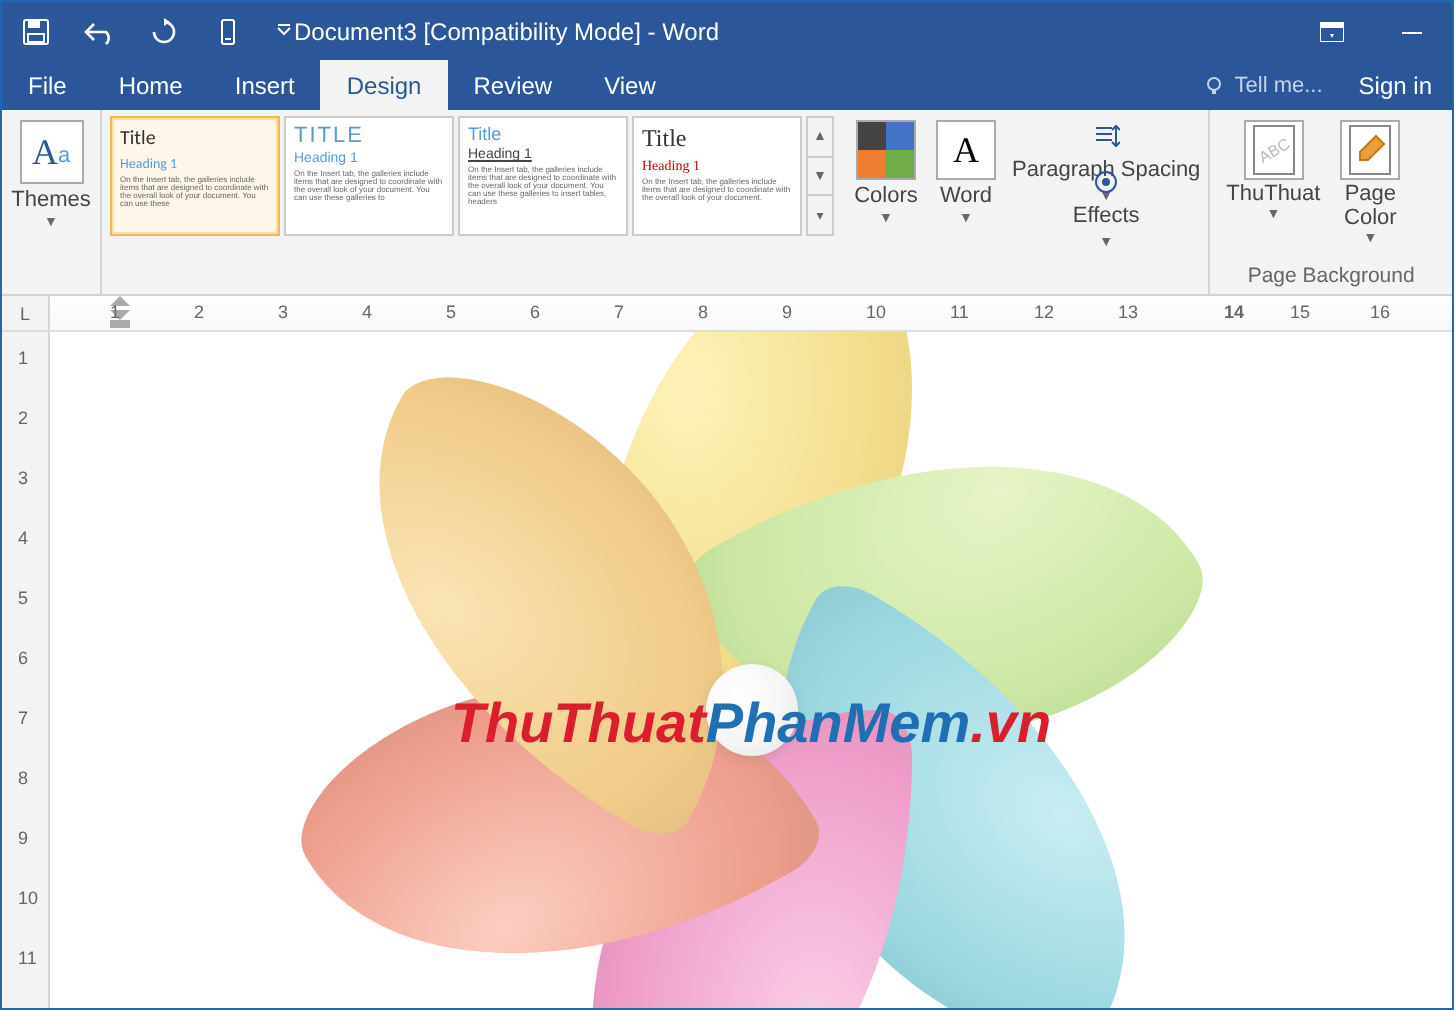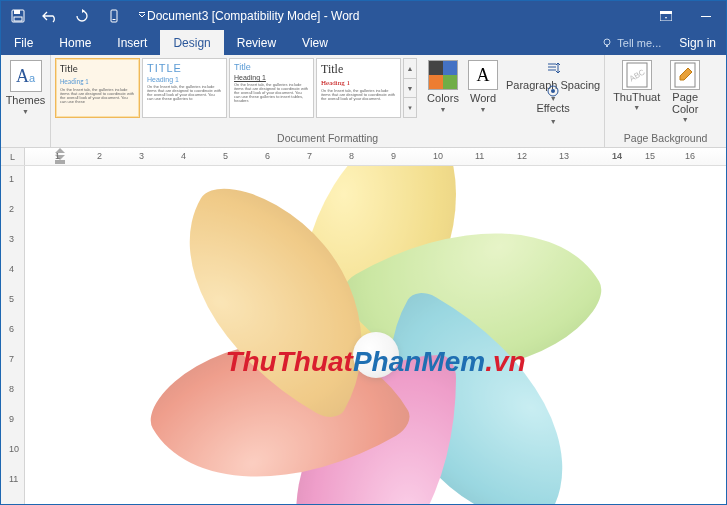--- a/index.html
+++ b/index.html
@@ -240,21 +240,20 @@
         <div class="stack-row">
           <svg width="14" height="14" viewBox="0 0 14 14">
               <circle cx="7" cy="7" r="5" fill="none" stroke="#2b579a"></circle>
               <circle cx="7" cy="7" r="2" fill="#2b579a"></circle>
             </svg>
           <span>Effects</span>
           <span class="drop-arrow">▼</span>
         </div>
       </div>
     </div>
-    <div class="group-label">Document Formatting</div>
   </div>
 
   <div class="group" style="flex:1; border-right:none">
     <div class="group-body" style="justify-content:flex-start">
       <div class="pb-btn">
         <div class="ic">
           <svg width="22" height="26" viewBox="0 0 22 26">
               <rect x="1" y="1" width="20" height="24" fill="#fff" stroke="#888"></rect>
               <text x="11" y="16" font-size="8" fill="#bbb" text-anchor="middle" transform="rotate(-30 11 13)">ABC</text>
             </svg>

